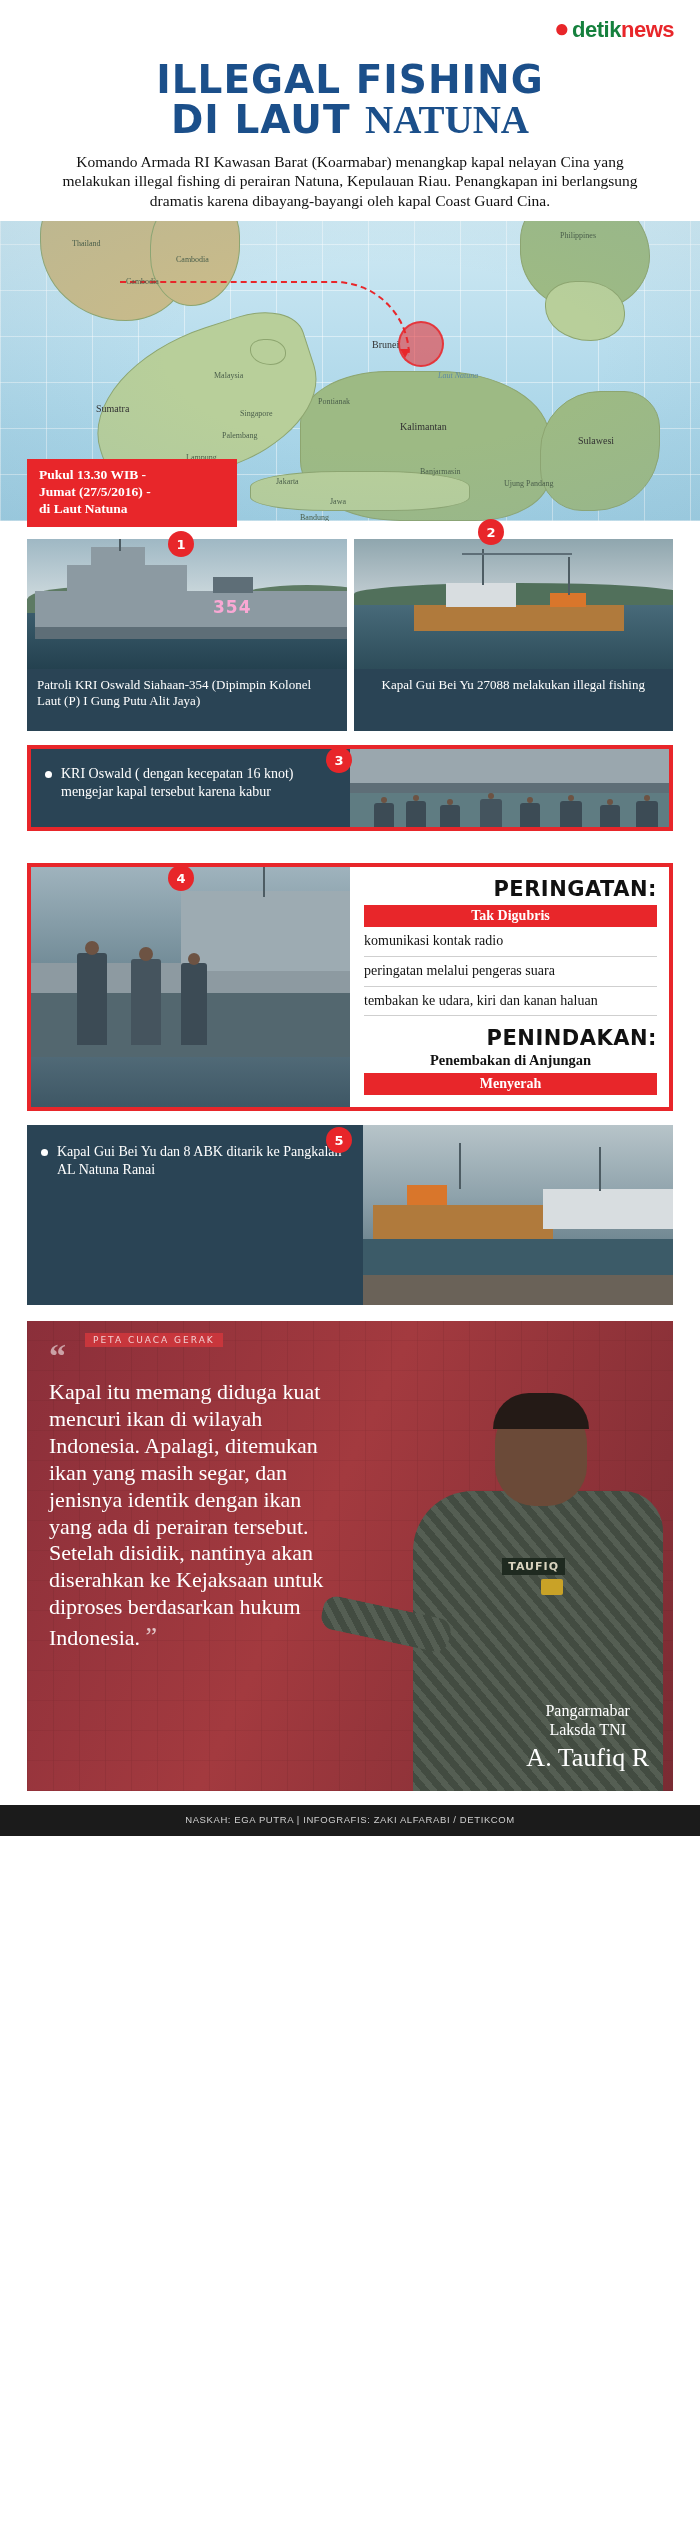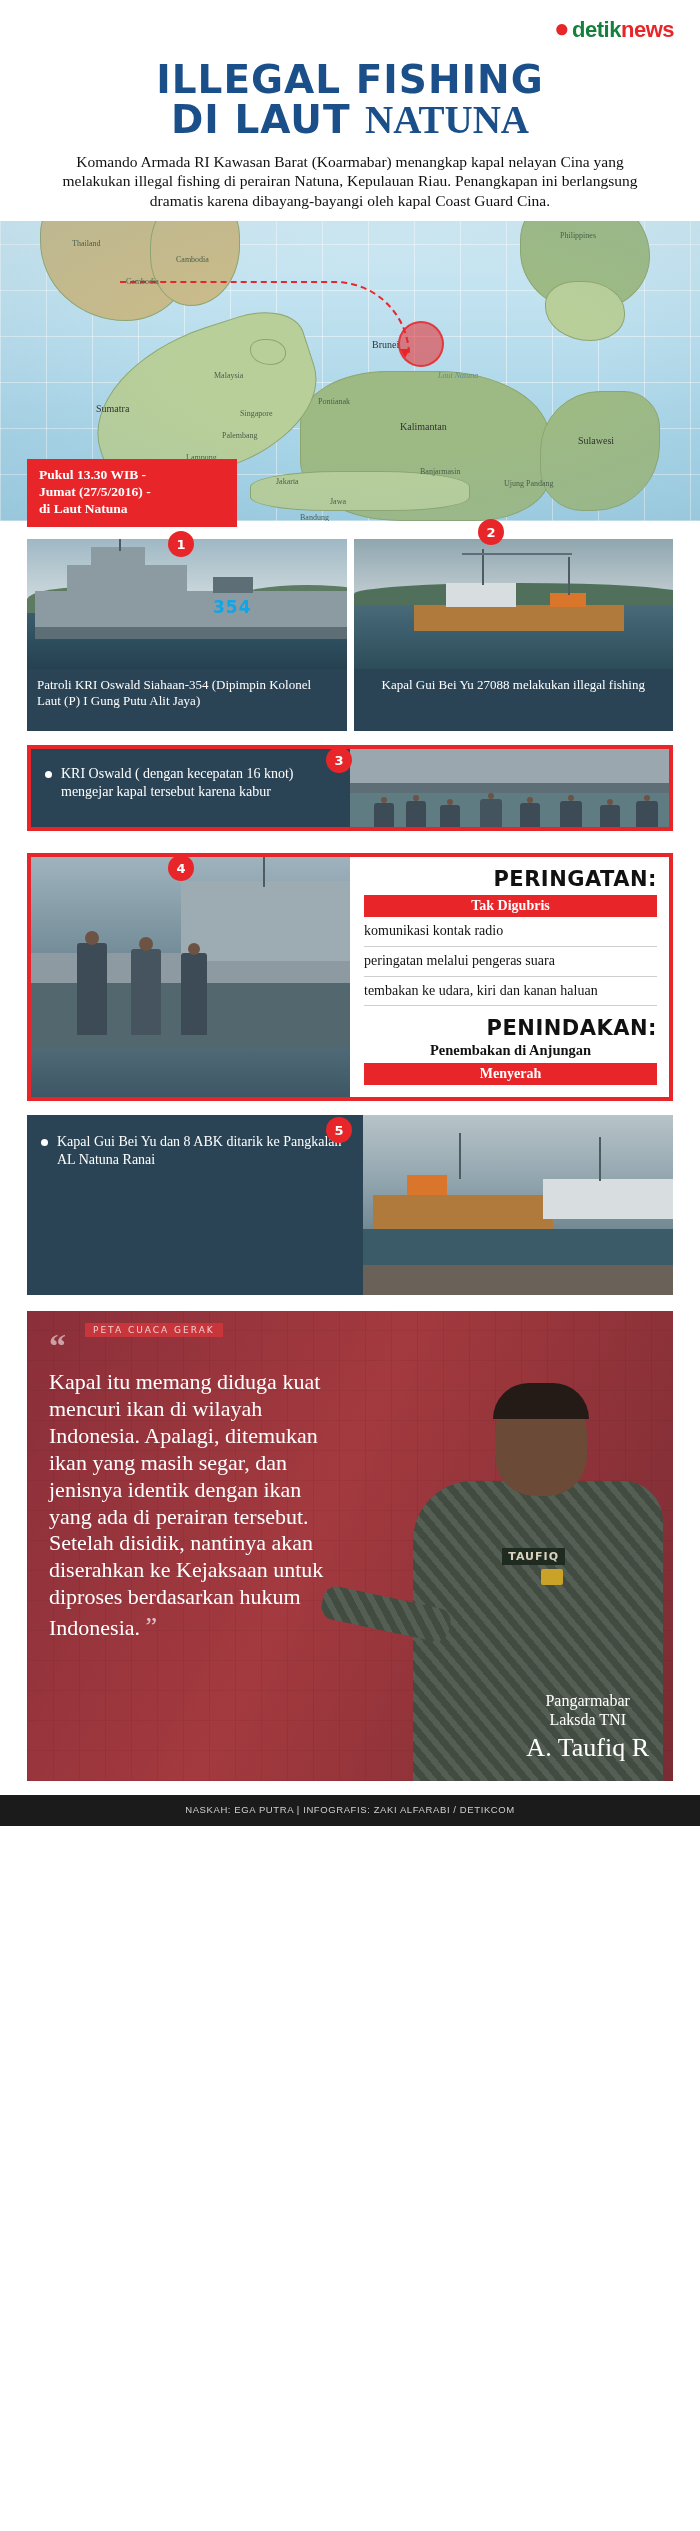--- a/index.html
+++ b/index.html
@@ -181,21 +181,21 @@
   .sky { position:absolute; left:0; right:0; top:0; height:46%; background: linear-gradient(180deg,#9fb8c4,#cdd9dd); }
   .water { position:absolute; left:0; right:0; bottom:0; top:46%; background: linear-gradient(180deg,#3f6272,#24414f); }
   .hill { position:absolute; height:26px; background:#5d7a63; border-radius:50% 50% 0 0; }
   .ship-grey { position:absolute; background:#8c9aa2; }
   .ship-dark { position:absolute; background:#5e6e77; }
   .ship-wood { position:absolute; background:#b07a3c; }
   .ship-white { position:absolute; background:#d8dde0; }
   .ship-orange { position:absolute; background:#d9762b; }
   .mast { position:absolute; background:#4d5c63; width:2px; }
   .num354 {
-    position:absolute; color:#0ea5e9; font-family:"DejaVu Sans",sans-serif;
+    position:absolute; color:#f9a8d4; font-family:"DejaVu Sans",sans-serif;
     font-weight:bold; font-size:17px; letter-spacing:1px;
   }
   .deckman { position:absolute; background:#3c4b55; border-radius:3px 3px 0 0; }
   .deckman .head { position:absolute; top:-6px; left:50%; transform:translateX(-50%); width:6px;height:6px;border-radius:50%; background:#6d5343; }
 
   
   .step3 {
     display: flex;
     margin-top: 14px;
     border: 4px solid #e8262a;
@@ -213,21 +213,21 @@
   .bullets li:before {
     content: "";
     position: absolute; left: 0; top: 6px;
     width: 7px; height: 7px; border-radius: 50%; background: #fff;
   }
   .step3 .pic { width: 50%; position: relative; overflow: hidden; }
 
   
   .step4 {
     display: flex;
-    margin-top: 22px;
+    margin-top: 32px;
     border: 4px solid #e8262a;
     background: #84cc16;
   }
   .step4 .pic { width: 50%; position: relative; overflow: hidden; min-height: 190px; }
   .warn {
     width: 50%;
     padding: 10px 12px 12px 14px;
     background: #fff;
   }
   .warn h3 {

